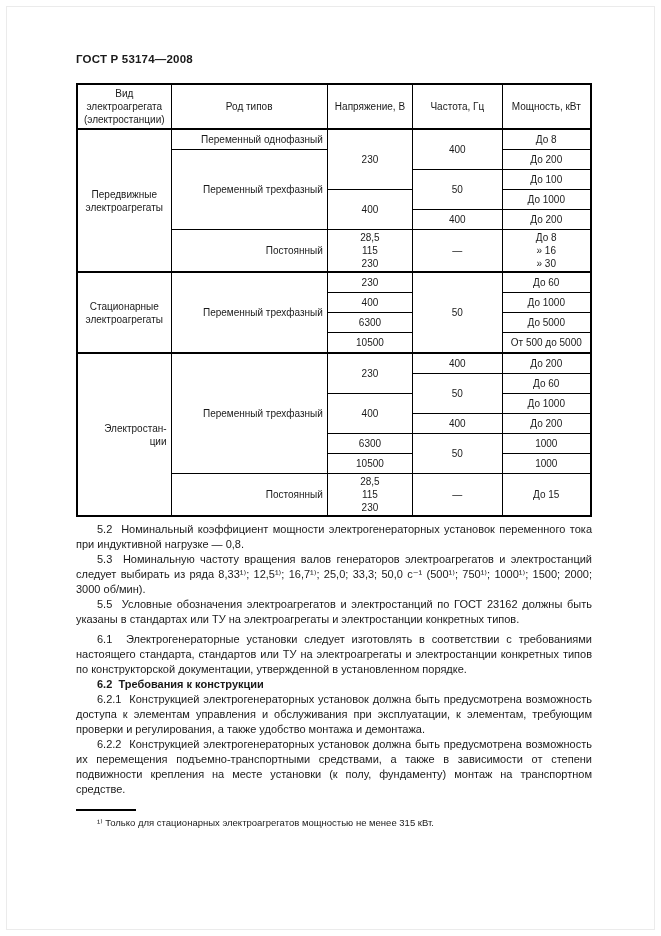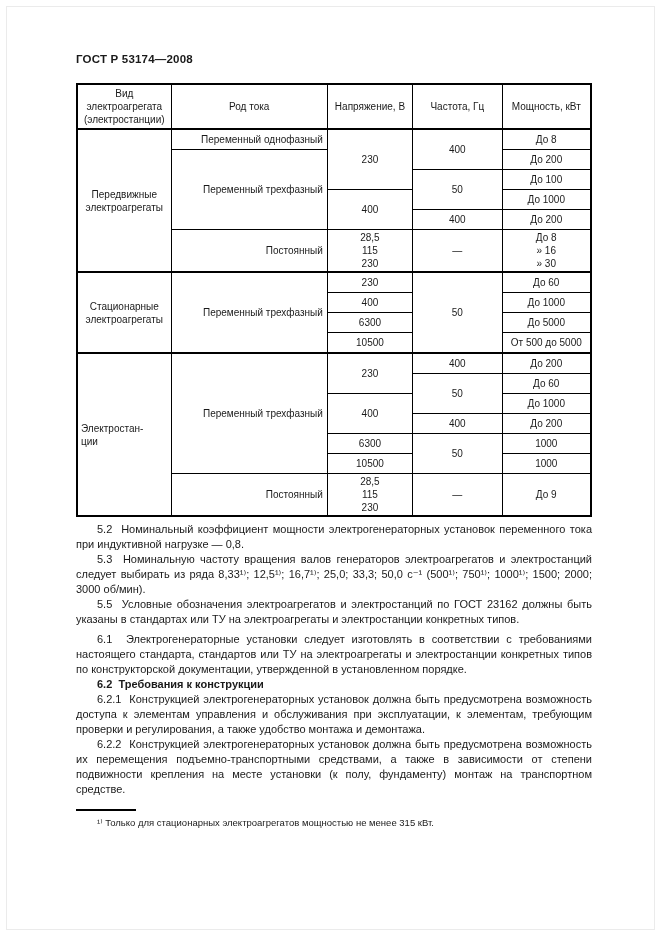--- a/index.html
+++ b/index.html
@@ -62,21 +62,21 @@
     font-size: 10px;
     line-height: 13px;
     height: 17px;
     text-align: center;
     vertical-align: middle;
     padding: 1px 4px;
     white-space: pre-line;
     box-sizing: content-box;
   }
   table.data-table td.rod { text-align: right; padding-left: 17px; }
-  table.data-table td.hyph { text-align: left; padding-left: 3px; }
+  table.data-table td.hyph { text-align: right; padding-left: 3px; }
   table.data-table tr.block-start td { border-top: 2px solid #000000; }
   .body-text { margin-top: 5px; }
   .para {
     margin: 0;
     font-size: 11px;
     line-height: 15px;
     text-align: justify;
     text-indent: 21px;
   }
   .para.bold { font-weight: bold; }
@@ -115,21 +115,21 @@
       <col class="c1">
         <col class="c2">
         <col class="c3">
         <col class="c4">
         <col class="c5">
     </colgroup>
     <thead>
         <tr>
           <th>Вид электроагрегата
 (электростанции)</th>
-          <th>Род тока</th>
+          <th>Род типов</th>
           <th>Напряжение, В</th>
           <th>Частота, Гц</th>
           <th>Мощность, кВт</th>
         </tr>
       </thead>
     <tbody>
         <tr>
           <td rowspan="6">Передвижные
 электроагрегаты</td>
           <td class="rod">Переменный однофазный</td>
@@ -211,21 +211,21 @@
         <tr>
           <td>10500</td>
           <td>1000</td>
         </tr>
         <tr>
           <td class="rod">Постоянный</td>
           <td>28,5
 115
 230</td>
           <td>—</td>
-          <td>До 9</td>
+          <td>До 15</td>
         </tr>
       </tbody>
   </table>
 
   <div class="body-text">
     <p class="para">5.2&nbsp; Номинальный коэффициент мощности электрогенераторных установок переменного тока при индуктивной нагрузке — 0,8.</p>
     <p class="para">5.3&nbsp; Номинальную частоту вращения валов генераторов электроагрегатов и электростанций следует выбирать из ряда 8,33¹⁾; 12,5¹⁾; 16,7¹⁾; 25,0; 33,3; 50,0 с⁻¹ (500¹⁾; 750¹⁾; 1000¹⁾; 1500; 2000; 3000 об/мин).</p>
     <p class="para">5.5&nbsp; Условные обозначения электроагрегатов и электростанций по ГОСТ 23162 должны быть указаны в стандартах или ТУ на электроагрегаты и электростанции конкретных типов.</p>
   </div>
 

